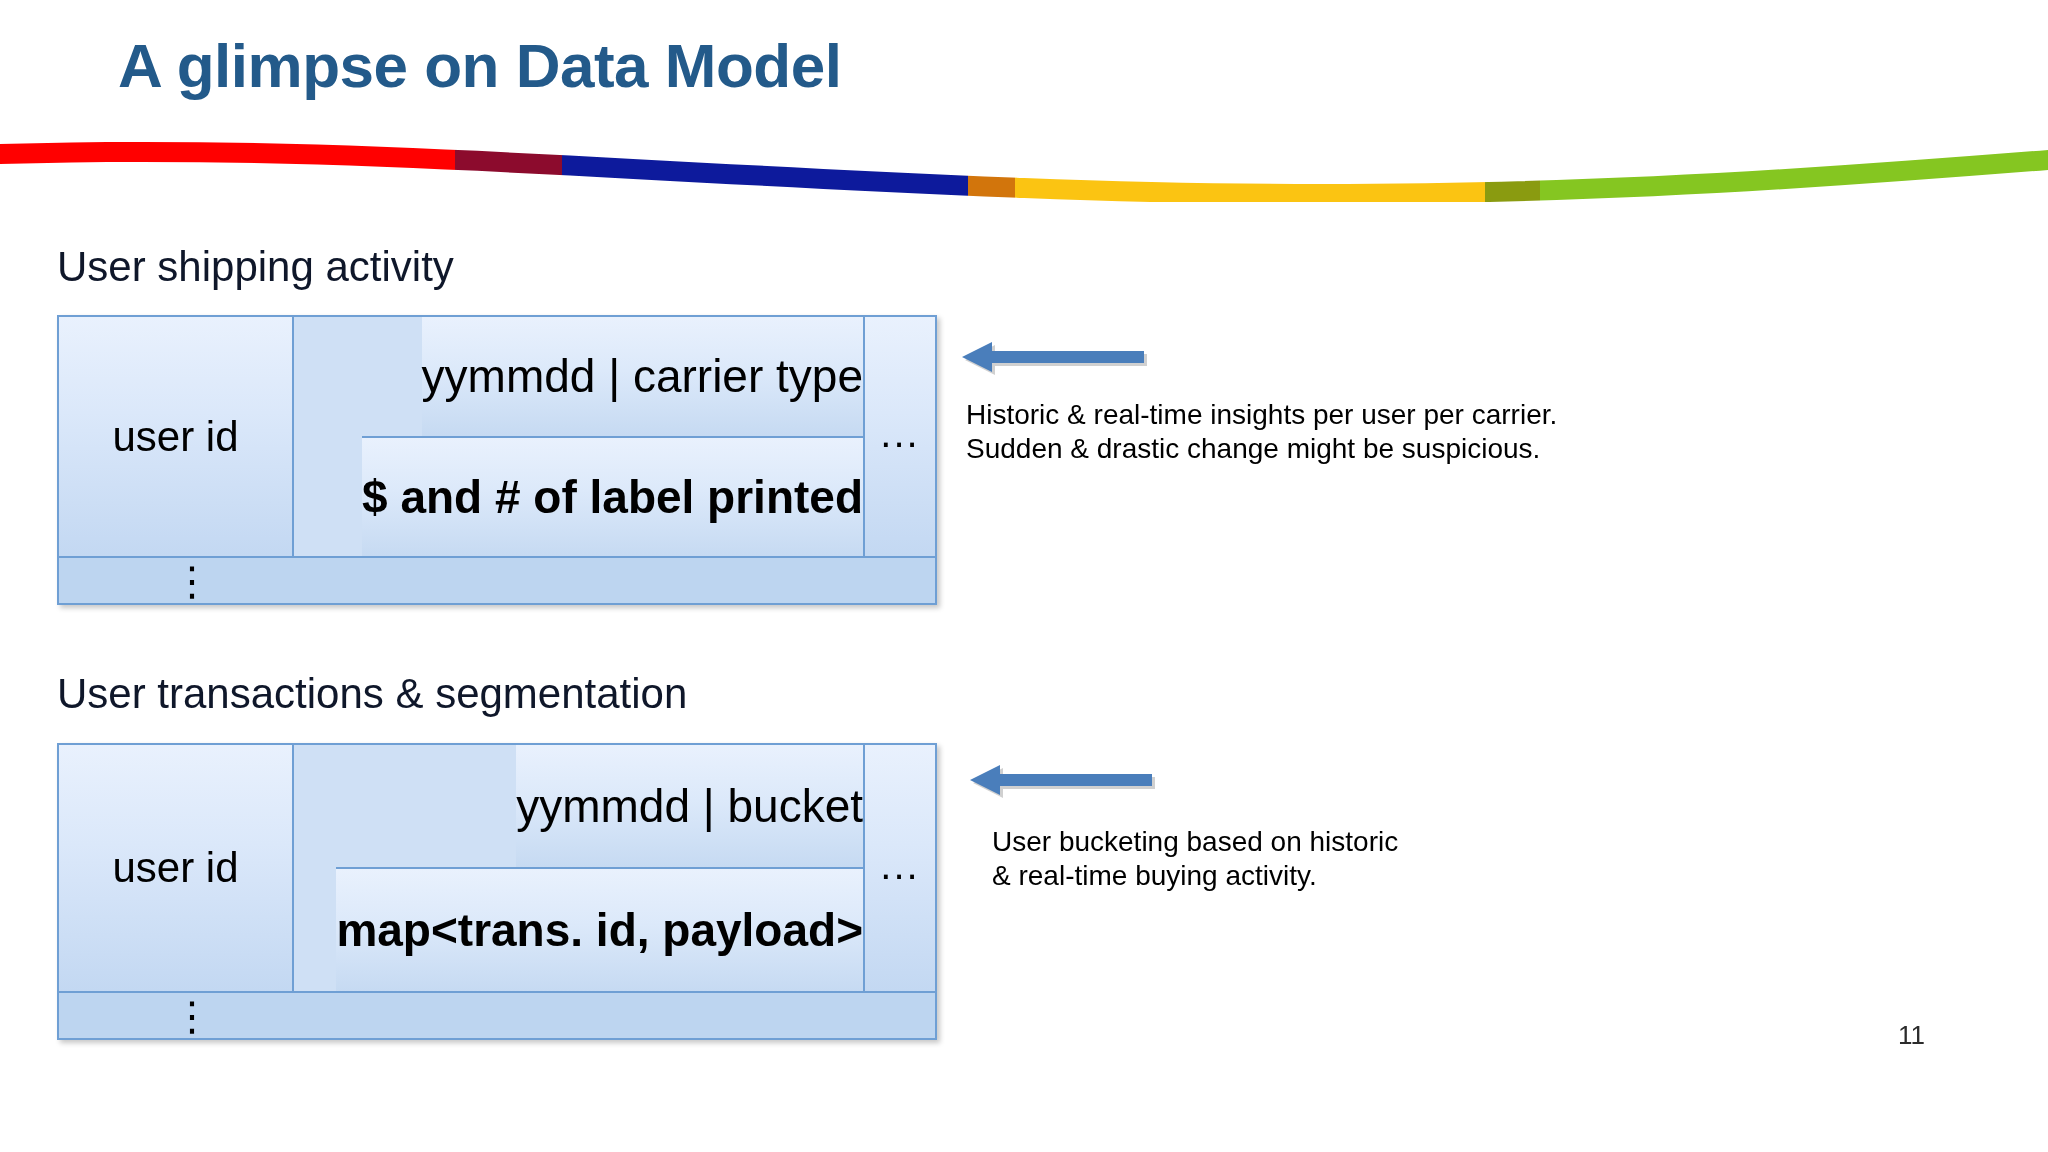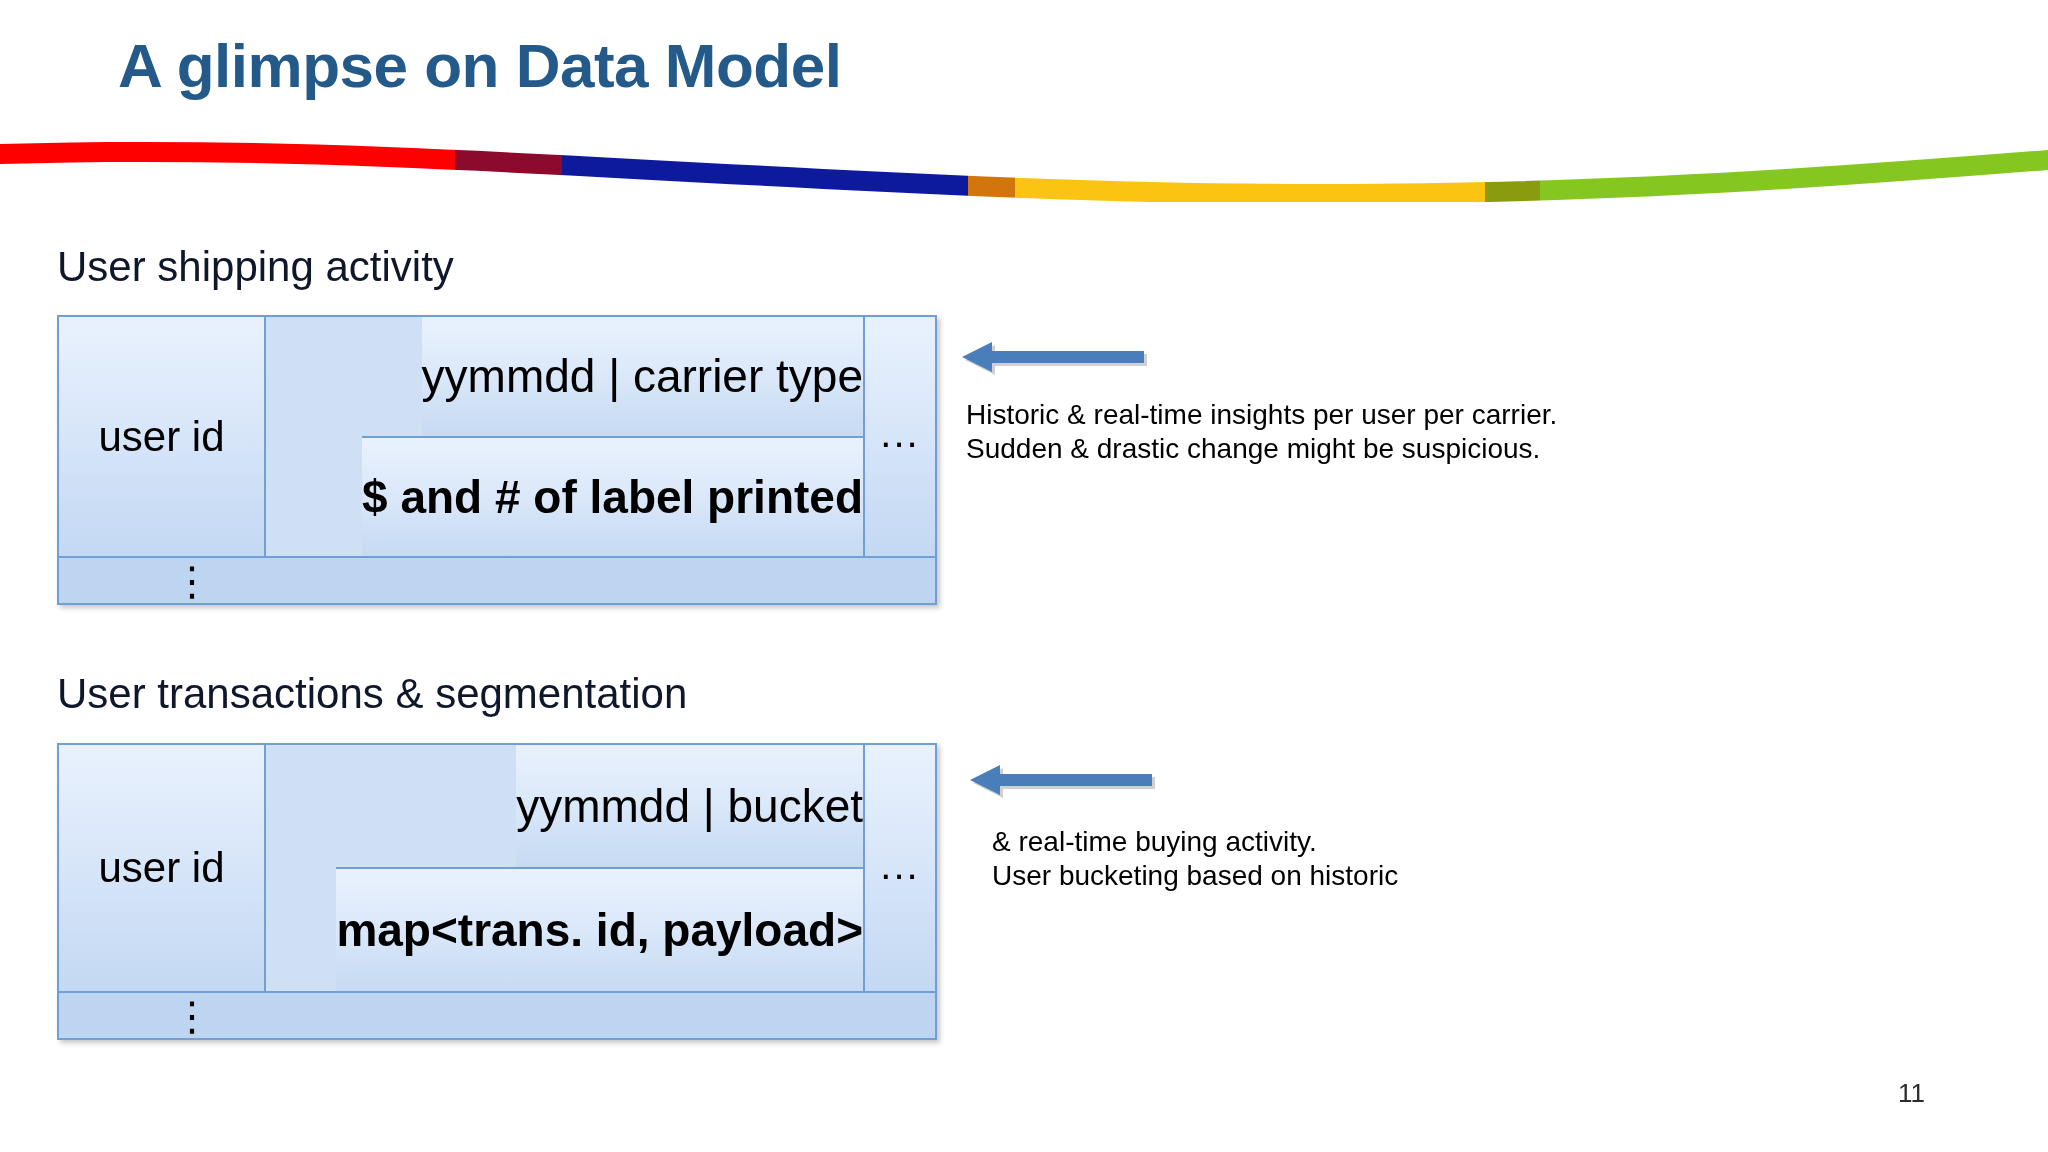--- a/index.html
+++ b/index.html
@@ -71,21 +71,21 @@
     background: linear-gradient(to bottom, #e9f1fd 0%, #dbe8fa 40%, #c3d8f2 100%);
     box-sizing: border-box;
     display: flex;
     align-items: center;
     justify-content: center;
     color: #000000;
     overflow: hidden;
   }
 
   .cell-userid {
-    width: 207px;
+    width: 235px;
     border-right: 2px solid #6f9fd4;
     font-size: 42px;
   }
 
   .cell-middle {
     flex: 1;
     display: flex;
     flex-direction: column;
     border-right: 2px solid #6f9fd4;
     align-items: flex-end;
@@ -147,21 +147,21 @@
     line-height: 1.22;
     white-space: nowrap;
   }
   #note-1 { left: 966px; top: 398px; }
   #note-2 { left: 992px; top: 825px; }
 
   
   .page-number {
     position: absolute;
     left: 1898px;
-    top: 1078px;
+    top: 1020px;
     font-size: 26px;
     color: #2b2b2b;
   }
 </style>
 </head>
 <body>
 
 <div class="slide-title">A glimpse on Data Model</div>
 
 <svg class="ribbon" viewBox="0 0 2048 62" preserveAspectRatio="none">
@@ -227,17 +227,17 @@
 </div>
 
 <svg class="annotation-arrow" id="arrow-2" viewBox="0 0 190 40" preserveAspectRatio="none">
   <g transform="translate(3,3)">
     <path d="M0,17 L30,2 L30,11 L182,11 L182,23 L30,23 L30,32 Z" fill="rgba(120,120,120,0.35)"></path>
   </g>
   <path d="M0,17 L30,2 L30,11 L182,11 L182,23 L30,23 L30,32 Z" fill="#4a7ebb"></path>
 </svg>
 
 <div class="annotation-text" id="note-2">
+  <div>User bucketing based on historic</div>
   <div>&amp; real-time buying activity.</div>
-  <div>User bucketing based on historic</div>
 </div>
 
 <div class="page-number">11</div>
 
 </body></html>

